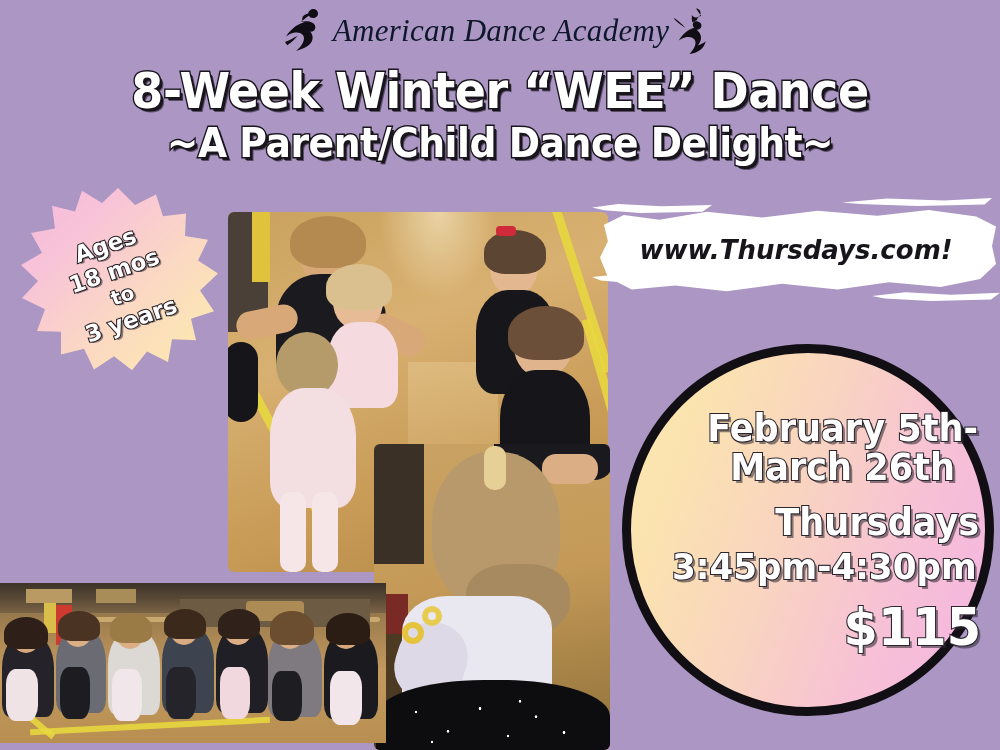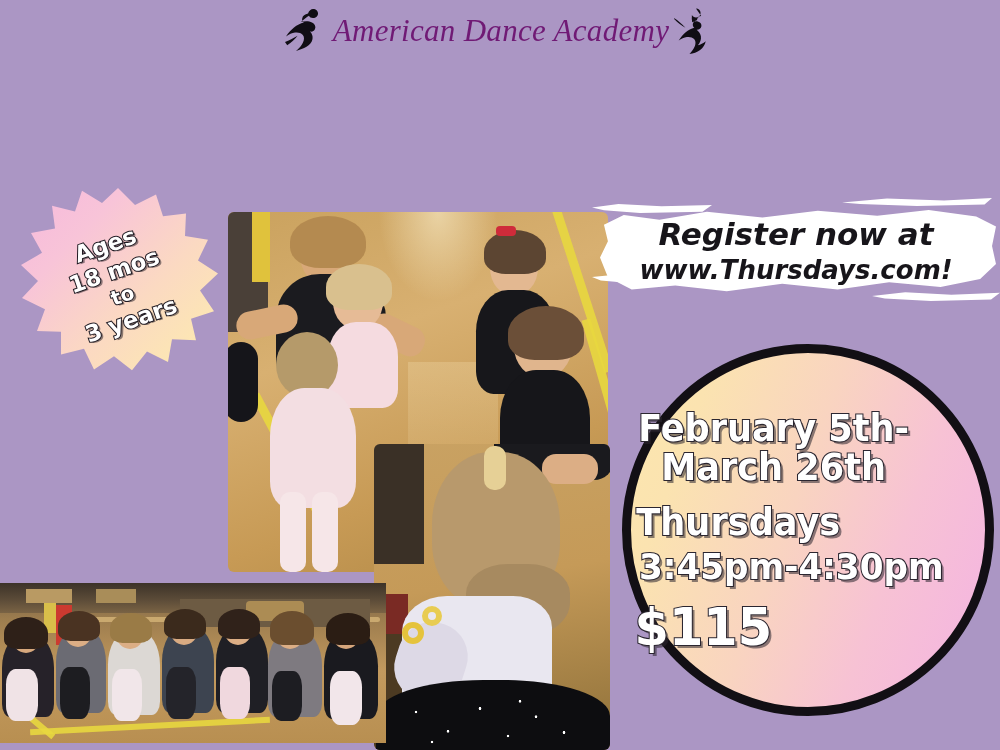--- a/index.html
+++ b/index.html
@@ -24,21 +24,21 @@
     height: 62px;
     display: flex;
     align-items: center;
     justify-content: center;
     gap: 2px;
   }
   #logo-text {
     font-family: "Liberation Serif", serif;
     font-style: italic;
     font-size: 31px;
-    color: #701a75;
+    color: #0f172a;
     letter-spacing: 0.3px;
     white-space: nowrap;
   }
   .dancer {
     display: block;
   }
 
   
   #title-block {
     position: absolute;
@@ -223,21 +223,21 @@
   #details-circle {
     position: absolute;
     left: 622px; top: 344px;
     width: 372px; height: 372px;
     border-radius: 50%;
     background: linear-gradient(110deg, #fbe7ae 0%, #fbe3b0 18%, #f9d4c0 45%, #f7c2d4 70%, #f4b3e2 100%);
     border: 9px solid #120f14;
     box-sizing: border-box;
     display: flex;
     flex-direction: column;
-    align-items: flex-start;
+    align-items: flex-end;
     justify-content: center;
     padding-top: 4px;
   }
   .circle-line {
     font-family: "DejaVu Sans", sans-serif;
     font-weight: bold;
     color: #ffffff;
     white-space: nowrap;
     line-height: 1.06;
     text-align: center;
@@ -261,20 +261,24 @@
       <path fill="#100d14" d="M30 3c3 0 5 2 5 4.5S33 12 30 12c-2 0-3.3-1-4-2.3C24 11 21 13 18 16c4-1 8-1 11 .5 3 1.5 4 4 3 6.5-1 2.3-3 3-5 2.5 2 2 3 4.5 2.5 7.5-.6 3.6-3 6-6 7.8-3 1.8-6.6 3-10.5 4.2 3-2.8 5.6-5.6 7-8.6 1.4-3 1.4-5.6-.4-7.6-1.7-2-4.5-2.6-7.6-2.2-3 .4-6 1.8-9 3.8 2.4-3.4 5-6.4 8-8.8 3-2.4 6.4-4.2 9.8-5-1.4-1-2-2.6-1.6-4.2C19.6 9.5 22 8 25 7.4c1-2.6 3-4.4 5-4.4z"></path>
       <path fill="#100d14" d="M2 36c4-1.6 8.4-3.6 12.6-6.2-3 3.8-6.6 7-10.4 9.4L2 36z"></path>
     </svg>
     <span id="logo-text">American Dance Academy</span>
     <svg class="dancer" width="46" height="50" viewBox="0 0 46 50" aria-hidden="true">
       <path fill="#100d14" d="M25 2.5c2.6 0 4.6 2 4.6 4.4 0 2.5-2 4.5-4.6 4.5-1.8 0-3.3-1-4.1-2.5-.2 2.4-.2 5 .3 7.4 1.8-.8 3.8-1.2 5.6-.8 2.6.6 4 2.6 3.6 4.8-.4 2.2-2.4 3.5-4.7 3.4 2.2 1.8 3.8 4 4.2 6.6.5 3.3-.8 6.4-3 9 2.6-.6 5.3-2 7.8-4-.6 3.4-2.6 6.5-5.6 8.8-3 2.3-6.8 3.6-10.6 4 2.4-2.6 4.4-5.3 5.4-8 1-2.8.8-5.3-.8-7-1.6-1.8-4.3-2.4-7.2-2-2.8.3-5.6 1.6-8.2 3.4 2-3.2 4.4-6 7-8.2 2.6-2.2 5.6-3.8 8.6-4.6-1.2-1-1.8-2.5-1.4-4 .4-1.6 2-2.8 4-3.4.4-2.5 2.2-4.3 4.3-4.3z"></path>
       <path fill="#100d14" d="M3 12c4 2.6 8 6 11.4 9.8C10.6 19.6 6.6 16.6 3.4 13.2L3 12z"></path>
     </svg>
   </div>
 
+  <div id="title-block">
+    <div class="headline" id="title-line1">8-Week Winter “WEE” Dance</div>
+    <div class="headline" id="title-line2">~A Parent/Child Dance Delight~</div>
+  </div>
 
   <div id="ages-badge">
     <div id="ages-shape"></div>
     <div id="ages-text">
       <div class="ages-line">Ages</div>
       <div class="ages-line">18 mos</div>
       <div class="ages-line small">to</div>
       <div class="ages-line">3 years</div>
     </div>
   </div>
@@ -400,21 +404,20 @@
     <div style="position:absolute;left:330px;top:88px;width:32px;height:54px;border-radius:30%;background:#f2e6ea;"></div>
   </div>
 
   <div id="register-banner">
     <div class="brush-layer" id="brush-wisp-1"></div>
     <div class="brush-layer" id="brush-wisp-2"></div>
     <div class="brush-layer" id="brush-main"></div>
     <div class="brush-layer" id="brush-wisp-3"></div>
     <div class="brush-layer" id="brush-wisp-4"></div>
     <div id="register-text">
-      <div id="register-line1">Register now at</div>
       <div id="register-line2">www.Thursdays.com!</div>
     </div>
   </div>
 
   <div id="details-circle">
     <div class="circle-line" id="circle-dates">
       <div>February 5th-</div>
       <div>March 26th</div>
     </div>
     <div class="circle-line" id="circle-day">Thursdays</div>

